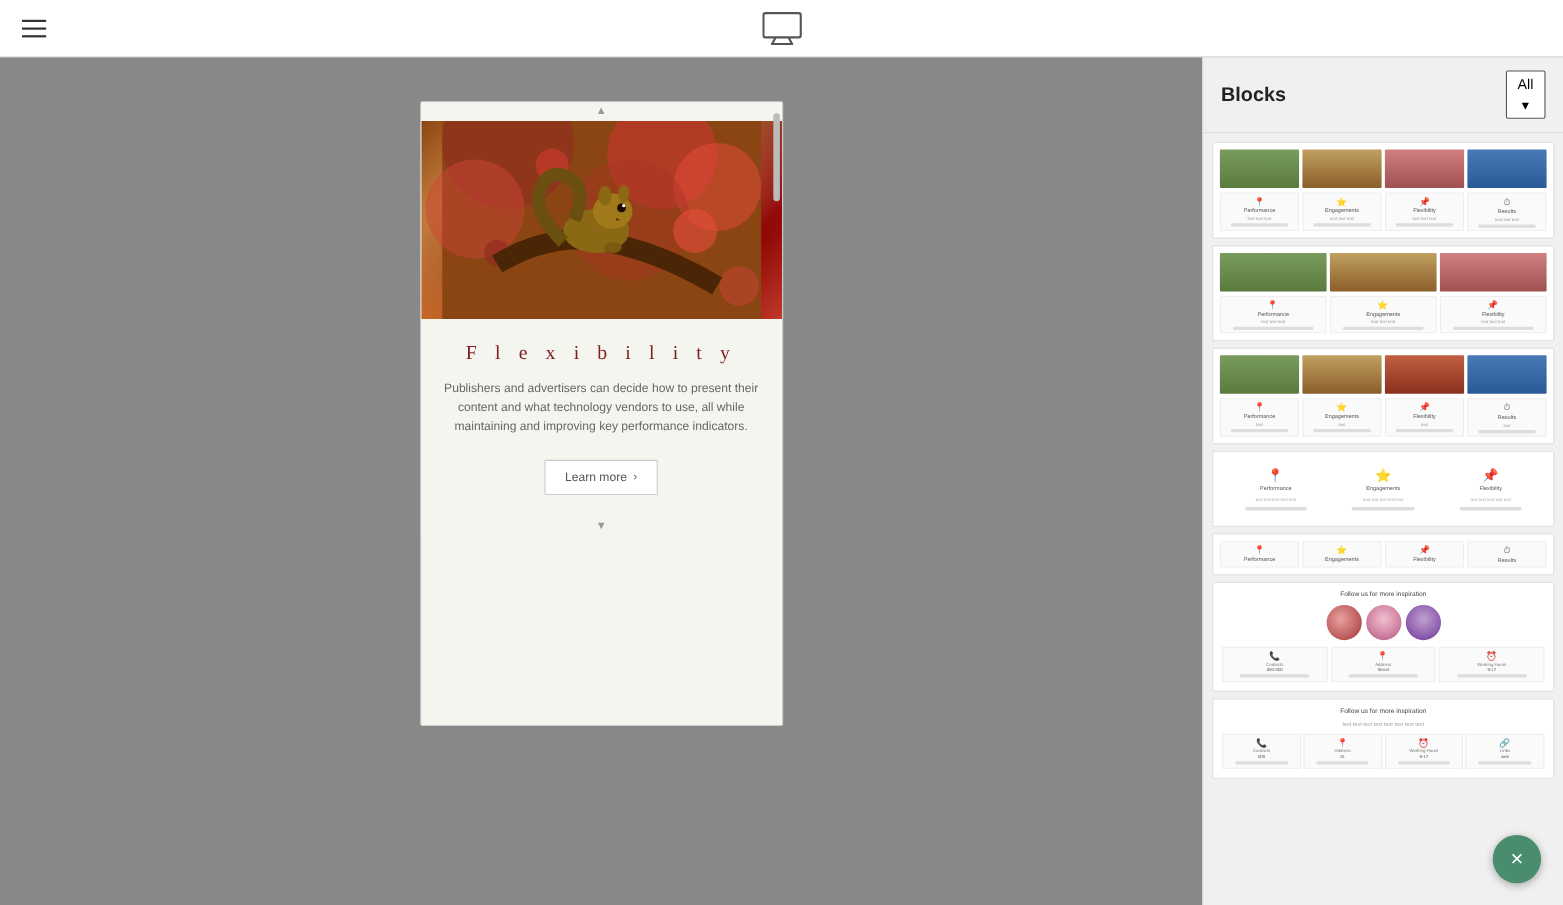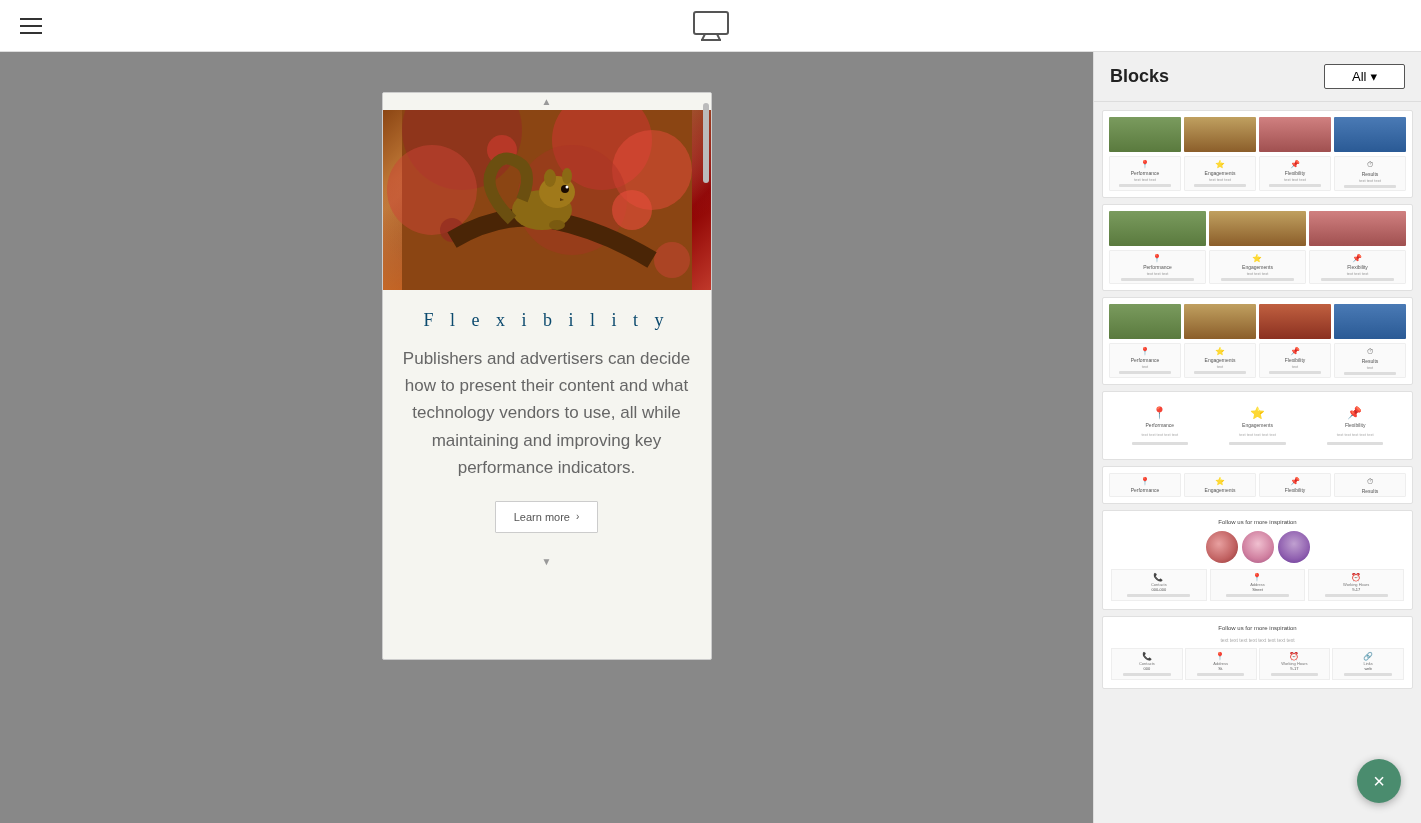--- a/index.html
+++ b/index.html
@@ -138,26 +138,26 @@
 
     .mobile-content {
       padding: 20px 16px;
       text-align: center;
       background: #f5f5f0;
     }
     .mobile-title {
       font-size: 18px;
       font-weight: 300;
       letter-spacing: 6px;
-      color: #0c4a6e;
+      color: #7f1d1d;
       margin-bottom: 14px;
       font-family: Georgia, serif;
     }
     .mobile-desc {
-      font-size: 17px;
+      font-size: 11px;
       line-height: 1.6;
       color: #666;
       margin-bottom: 20px;
     }
     .mobile-btn {
       display: inline-flex;
       align-items: center;
       gap: 6px;
       border: 1px solid #ccc;
       background: #fff;
@@ -204,27 +204,28 @@
       z-index: 10;
     }
     .panel-title {
       font-size: 18px;
       font-weight: 600;
       color: #222;
     }
     .all-btn {
       border: 1px solid #555;
       background: #fff;
-      padding: 4px 27px;
+      padding: 4px 10px;
       font-size: 13px;
       cursor: pointer;
       display: flex;
       align-items: center;
       gap: 4px;
       border-radius: 2px;
+      flex-direction: column;
     }
 
     
     .blocks-list {
       padding: 8px;
       display: flex;
       flex-direction: column;
       gap: 6px;
     }
     .block-card {

